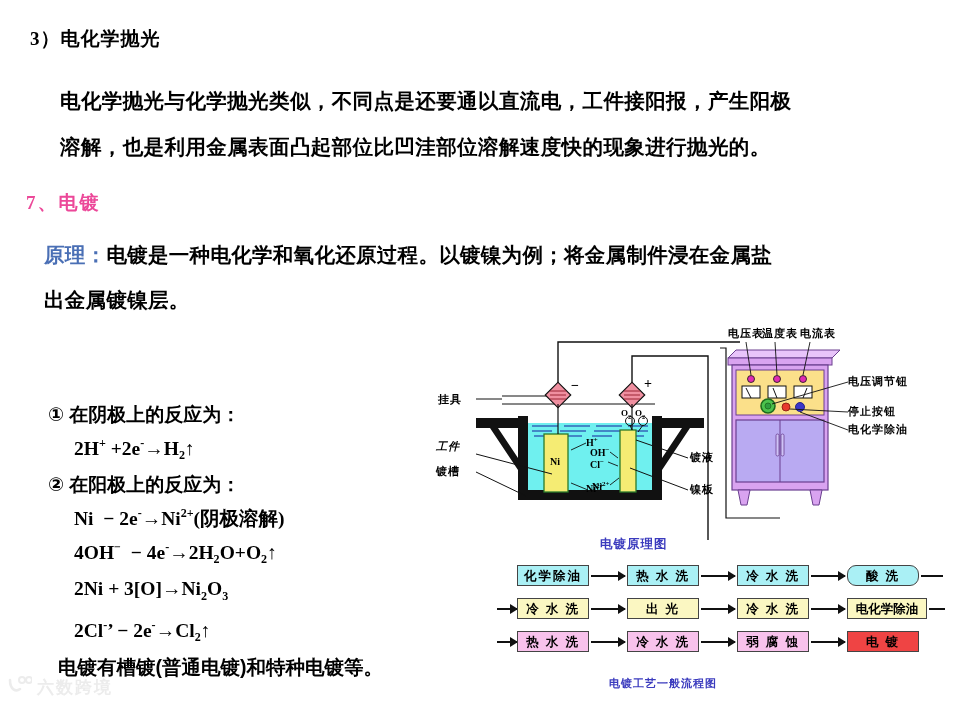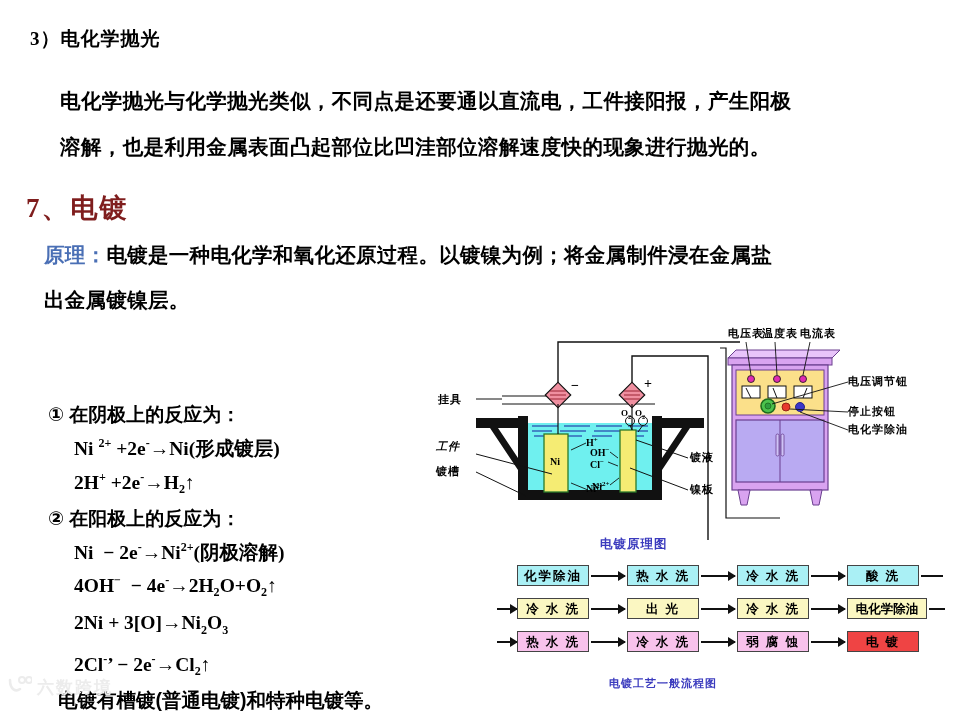--- a/index.html
+++ b/index.html
@@ -30,22 +30,22 @@
     width: 880px;
     font-size: 20.5px;
     font-weight: bold;
     line-height: 46px;
     letter-spacing: 0.4px;
   }
   #para-polish .l2 { display:block; text-indent: 0; }
 
   #heading-7 {
     left: 26px; top: 190px;
-    font-size: 27px; font-weight: bold;
-    color: #7f1d1d;
+    font-size: 19px; font-weight: bold;
+    color: #ec4899;
     letter-spacing: 2px;
     font-family: "Liberation Serif", "DejaVu Serif", serif;
   }
 
   #para-principle {
     left: 44px; top: 232px;
     width: 900px;
     font-size: 20.5px;
     font-weight: bold;
     line-height: 45px;
@@ -163,21 +163,20 @@
   <span>7、</span><span>电镀</span>
 </div>
 
 <div class="abs" id="para-principle">
   <span class="row"><span class="label">原理：</span><span>电镀是一种电化学和氧化还原过程。以镀镍为例；将金属制件浸在金属盐</span></span>
   <span class="row">出金属镀镍层。</span>
 </div>
 
 <div class="abs" id="equations">
   <div class="item">① 在阴极上的反应为：</div>
-  <div class="eq">Ni&nbsp;<sup>2+</sup>&nbsp;+2e<sup>-</sup>→Ni(形成镀层)</div>
   <div class="eq">2H<sup>+</sup>&nbsp;+2e<sup>-</sup>→H<sub>2</sub>↑</div>
   <div class="item">② 在阳极上的反应为：</div>
   <div class="eq">Ni&nbsp;&nbsp;− 2e<sup>-</sup>→Ni<sup>2+</sup>(阴极溶解)</div>
   <div class="eq">4OH<sup>−</sup>&nbsp;&nbsp;− 4e<sup>-</sup>→2H<sub>2</sub>O+O<sub>2</sub>↑</div>
   <div class="eq">2Ni + 3[O]→Ni<sub>2</sub>O<sub>3</sub></div>
   <div class="eq">2Cl<sup>-</sup>’ − 2e<sup>-</sup>→Cl<sub>2</sub>↑</div>
   <div class="tail">电镀有槽镀(普通电镀)和特种电镀等。</div>
 </div>
 
 <div class="abs" id="tank-diagram">
@@ -332,21 +331,21 @@
 
 <div class="abs" id="flowchart">
 
   <div class="flow-row">
     <div class="flow-box" style="left: 12px; width: 72px; background: rgb(170, 240, 245);">化学除油</div>
     <div class="flow-arrow" style="left:86px; width:34px;"></div>
     <div class="flow-box" style="left: 122px; width: 72px; background: rgb(170, 240, 245);">热 水 洗</div>
     <div class="flow-arrow" style="left:196px; width:34px;"></div>
     <div class="flow-box" style="left: 232px; width: 72px; background: rgb(170, 240, 245);">冷 水 洗</div>
     <div class="flow-arrow" style="left:306px; width:34px;"></div>
-    <div class="flow-box" style="left: 342px; width: 72px; background: rgb(170, 240, 245);">酸    洗</div>
+    <div class="flow-box" style="left: 342px; width: 72px; background: rgb(170, 240, 245); border-radius: 9px;">酸    洗</div>
     <div class="flow-arrow plain" style="left:416px; width:22px;"></div>
   </div>
 
   <div class="flow-row">
     <div class="flow-arrow" style="left:-8px; width:20px;"></div>
     <div class="flow-box" style="left: 12px; width: 72px; background: rgb(251, 247, 194);">冷 水 洗</div>
     <div class="flow-arrow" style="left:86px; width:34px;"></div>
     <div class="flow-box" style="left: 122px; width: 72px; background: rgb(251, 247, 194);">出    光</div>
     <div class="flow-arrow" style="left:196px; width:34px;"></div>
     <div class="flow-box" style="left: 232px; width: 72px; background: rgb(251, 247, 194);">冷 水 洗</div>

